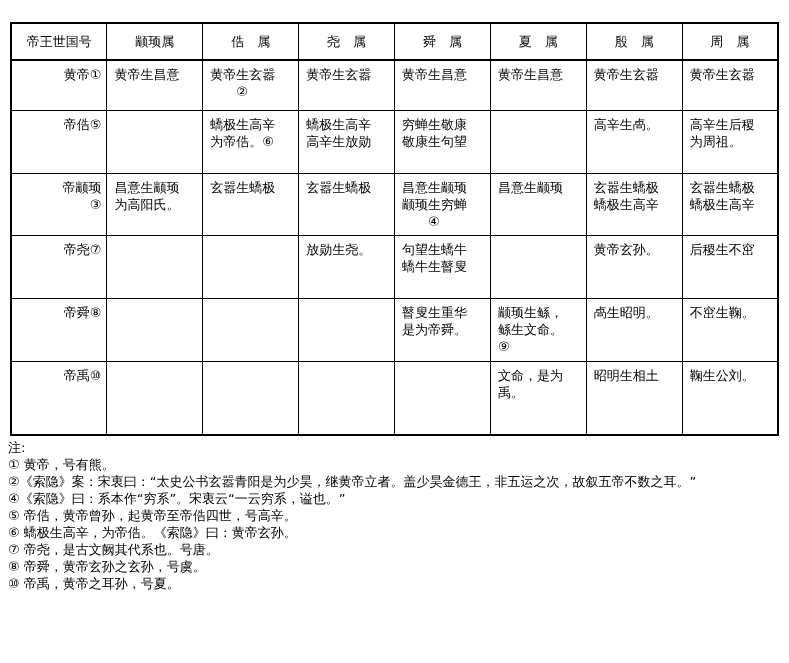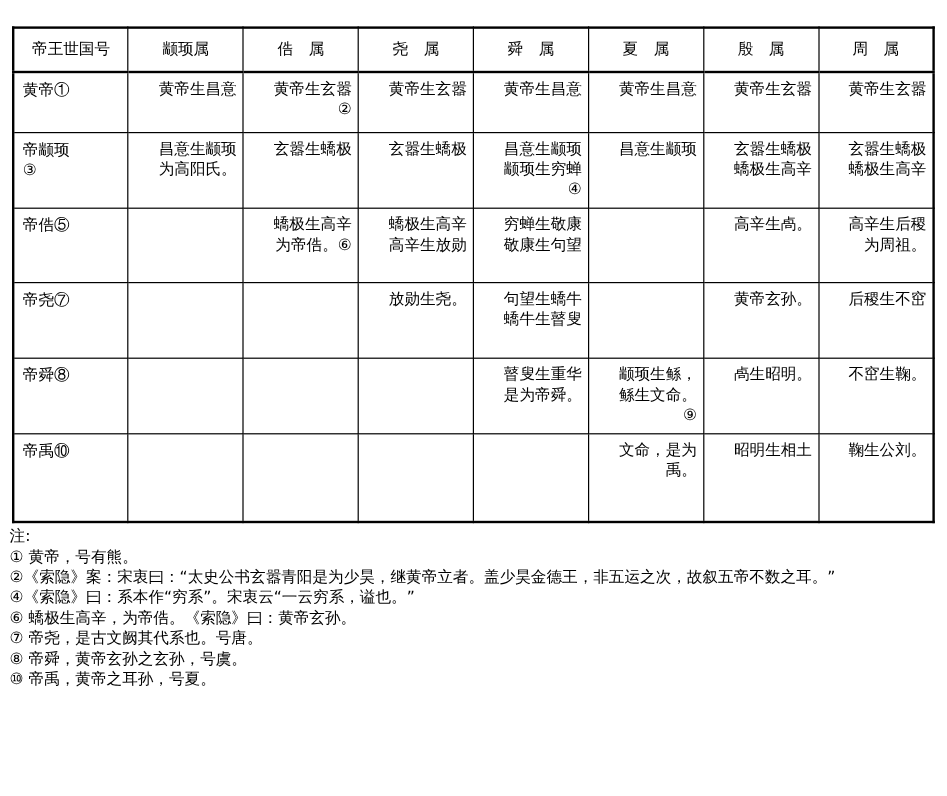--- a/index.html
+++ b/index.html
@@ -30,32 +30,31 @@
   table.genealogy th,
   table.genealogy td {
     border: 1px solid #000;
     font-size: 13px;
     font-weight: normal;
     line-height: 17px;
     vertical-align: top;
     padding: 5px 5px 2px 7px;
     white-space: pre-line;
     overflow: hidden;
-    text-align: right;
+    text-align: left;
   }
   table.genealogy thead th {
     text-align: center;
     vertical-align: middle;
     border-bottom: 2px solid #000;
     padding: 2px;
     height: 31px;
   }
   table.genealogy td.row-label {
-    text-align: left;
-    font-family: Liberation Serif, serif;
+    text-align: right;
   }
   
   tbody tr:nth-child(1) { height: 50px; }
   tbody tr:nth-child(2) { height: 63px; }
   tbody tr:nth-child(3) { height: 62px; }
   tbody tr:nth-child(4) { height: 63px; }
   tbody tr:nth-child(5) { height: 63px; }
   tbody tr:nth-child(6) { height: 74px; }
 
   .notes {
@@ -100,48 +99,48 @@
             <td>黄帝生昌意</td>
             <td>黄帝生玄嚣
 　　②</td>
             <td>黄帝生玄嚣</td>
             <td>黄帝生昌意</td>
             <td>黄帝生昌意</td>
             <td>黄帝生玄嚣</td>
             <td>黄帝生玄嚣</td>
           </tr>
           <tr>
+            <td class="row-label">帝俈⑤</td>
+            <td></td>
+            <td>蟜极生高辛
+为帝俈。⑥</td>
+            <td>蟜极生高辛
+高辛生放勋</td>
+            <td>穷蝉生敬康
+敬康生句望</td>
+            <td></td>
+            <td>高辛生卨。</td>
+            <td>高辛生后稷
+为周祖。</td>
+          </tr>
+          <tr>
             <td class="row-label">帝颛顼
 ③</td>
             <td>昌意生颛顼
 为高阳氏。</td>
             <td>玄嚣生蟜极</td>
             <td>玄嚣生蟜极</td>
             <td>昌意生颛顼
 颛顼生穷蝉
 　　④</td>
             <td>昌意生颛顼</td>
             <td>玄嚣生蟜极
 蟜极生高辛</td>
             <td>玄嚣生蟜极
 蟜极生高辛</td>
-          </tr>
-          <tr>
-            <td class="row-label">帝俈⑤</td>
-            <td></td>
-            <td>蟜极生高辛
-为帝俈。⑥</td>
-            <td>蟜极生高辛
-高辛生放勋</td>
-            <td>穷蝉生敬康
-敬康生句望</td>
-            <td></td>
-            <td>高辛生卨。</td>
-            <td>高辛生后稷
-为周祖。</td>
           </tr>
           <tr>
             <td class="row-label">帝尧⑦</td>
             <td></td>
             <td></td>
             <td>放勋生尧。</td>
             <td>句望生蟜牛
 蟜牛生瞽叟</td>
             <td></td>
             <td>黄帝玄孙。</td>
@@ -174,20 +173,21 @@
         </tbody>
     </table>
   </div>
 
   <div class="notes">
     <p class="notes-title">注:</p>
     <div>
         <p class="note-item">① 黄帝，号有熊。</p>
         <p class="note-item">②《索隐》案：宋衷曰：“太史公书玄嚣青阳是为少昊，继黄帝立者。盖少昊金德王，非五运之次，故叙五帝不数之耳。”</p>
         <p class="note-item">④《索隐》曰：系本作“穷系”。宋衷云“一云穷系，谥也。”</p>
+        <p class="note-item">⑤ 帝俈，黄帝曾孙，起黄帝至帝俈四世，号高辛。</p>
         <p class="note-item">⑥ 蟜极生高辛，为帝俈。《索隐》曰：黄帝玄孙。</p>
         <p class="note-item">⑦ 帝尧，是古文阙其代系也。号唐。</p>
         <p class="note-item">⑧ 帝舜，黄帝玄孙之玄孙，号虞。</p>
         <p class="note-item">⑩ 帝禹，黄帝之耳孙，号夏。</p>
       </div>
   </div>
 
 </div>
 
 </body></html>

